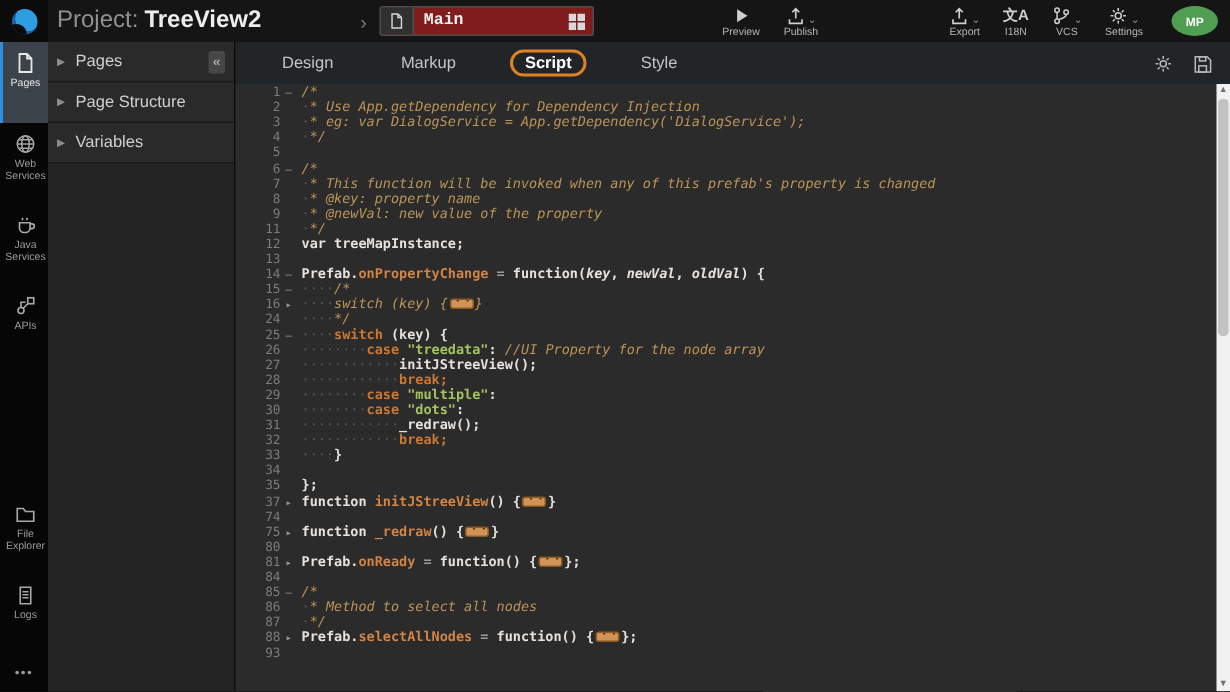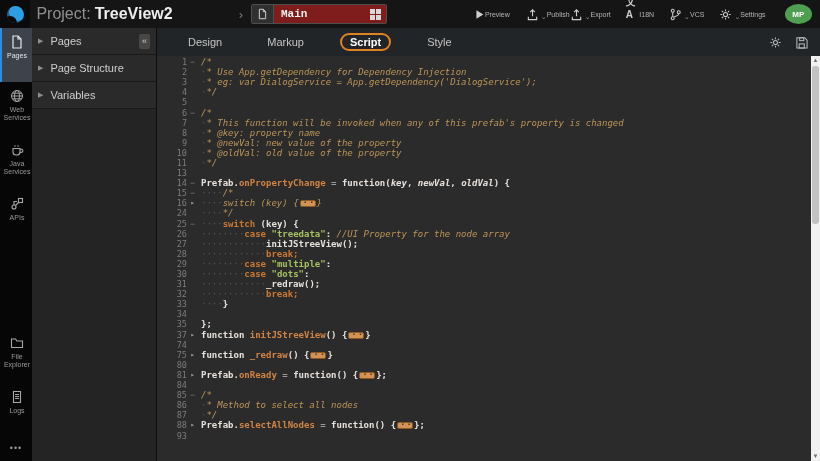--- a/index.html
+++ b/index.html
@@ -15,21 +15,21 @@
   .logo-circle:after{content:""; position:absolute; left:-4px; bottom:-7px; width:14px; height:14px; border-radius:50%; background:#0b0b0b;}
   .proj { margin-left:6px; font-size:16px; color:#909090; white-space:nowrap; }
   .proj b { color:#ededed; font-weight:bold; margin-left:4px; }
   .crumb-chev { color:#7a7a7a; font-size:13px; margin-left:66px; }
   .main-box { margin-left:8px; width:143px; height:20px; border:1px solid #4e4e4e; background:#7f1d1d;
     display:flex; align-items:center; border-radius:2px;font-family:Liberation Mono, monospace; }
   .main-box .ficon { width:22px; height:18px; background:#303030; border-right:1px solid #4e4e4e;
     display:flex; align-items:center; justify-content:center; color:#d8d8d8;}
   .main-box .val { flex:1; color:#efefef; font-size:11px; font-weight:bold; padding-left:7px; }
   .main-box .grid { width:20px; display:flex; align-items:center; justify-content:center; color:#d8d8d8; }
-  .tb-act { display:flex; flex-direction:row; align-items:center; color:#c9c9c9; cursor:pointer;justify-content:center; }
+  .tb-act { display:flex; flex-direction:column; align-items:center; color:#c9c9c9; cursor:pointer;justify-content:center; }
   .tb-act .lbl { font-size:7px; color:#b5b5b5; margin-top:1px; white-space:nowrap; }
   .tb-act .ic { height:13px; display:flex; align-items:flex-end; }
   .caret { color:#8f8f8f; font-size:7px; margin-left:2px; align-self:flex-end; }
   .grp-mid { display:flex; gap:16px; margin-left:86px; }
   .grp-right { display:flex; gap:15px; margin-left:auto; align-items:center; }
   .avatar { width:31px; height:20px; border-radius:50%; background:#4f9e52; color:#fff;
     font-size:8px; font-weight:bold; display:flex; align-items:center; justify-content:center; margin:0 8px 0 4px; }
   .i18n-glyph { font-size:10px; color:#cfcfcf; font-weight:bold; line-height:13px; }
 
   
@@ -334,28 +334,28 @@
               <span class="gnum">8</span>
               <span class="gfold"></span>
               <span class="cline"><span class="tok-w">·</span><span class="tok-c">* @key: property name</span></span>
             </div>
             <div class="code-row">
               <span class="gnum">9</span>
               <span class="gfold"></span>
               <span class="cline"><span class="tok-w">·</span><span class="tok-c">* @newVal: new value of the property</span></span>
             </div>
             <div class="code-row">
-              <span class="gnum">10</span>
-              <span class="gfold"></span>
-              <span class="cline"><span class="tok-w">·</span><span class="tok-c">* @oldVal: old value of the property</span></span>
-            </div>
-            <div class="code-row">
               <span class="gnum">11</span>
               <span class="gfold"></span>
               <span class="cline"><span class="tok-w">·</span><span class="tok-c">*/</span></span>
+            </div>
+            <div class="code-row">
+              <span class="gnum">12</span>
+              <span class="gfold"></span>
+              <span class="cline"><span class="tok-p">var treeMapInstance;</span></span>
             </div>
             <div class="code-row">
               <span class="gnum">13</span>
               <span class="gfold"></span>
               <span class="cline"></span>
             </div>
             <div class="code-row">
               <span class="gnum">14</span>
               <span class="gfold">–</span>
               <span class="cline"><span class="tok-p">Prefab.</span><span class="tok-m">onPropertyChange</span><span class="tok-o"> = </span><span class="tok-p">function(</span><span class="tok-i">key</span><span class="tok-p">, </span><span class="tok-i">newVal</span><span class="tok-p">, </span><span class="tok-i">oldVal</span><span class="tok-p">) {</span></span>

